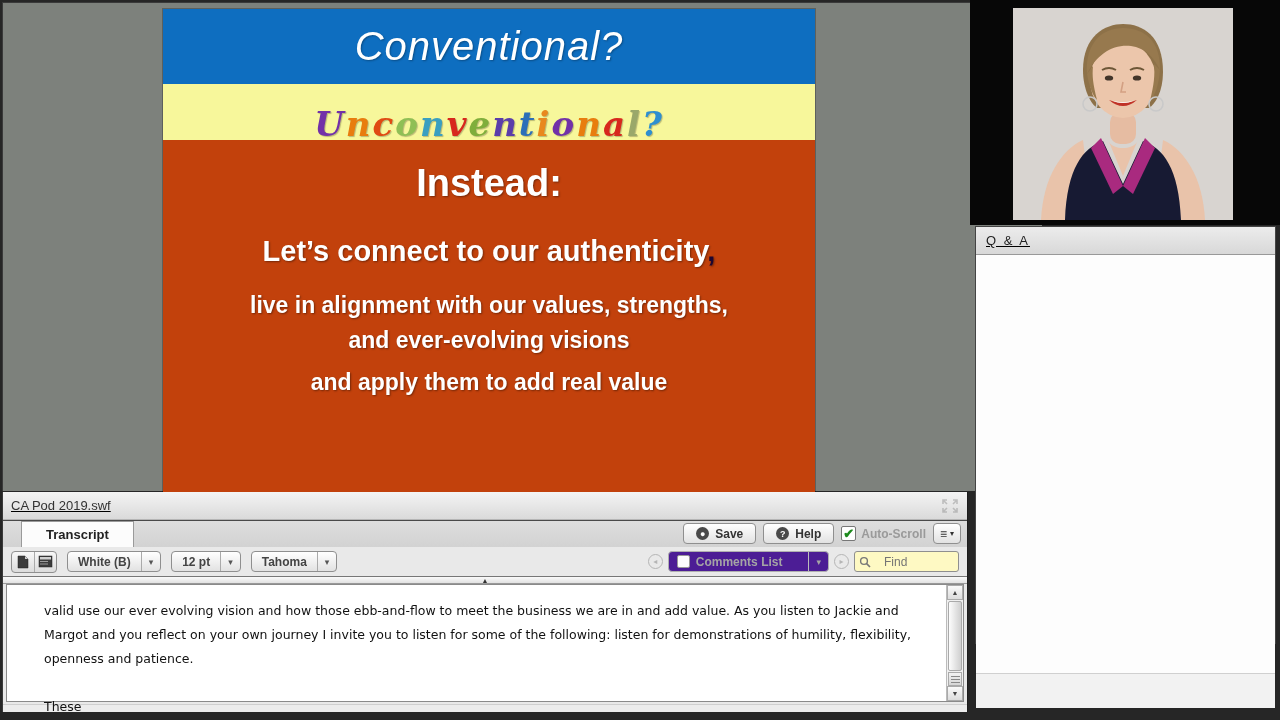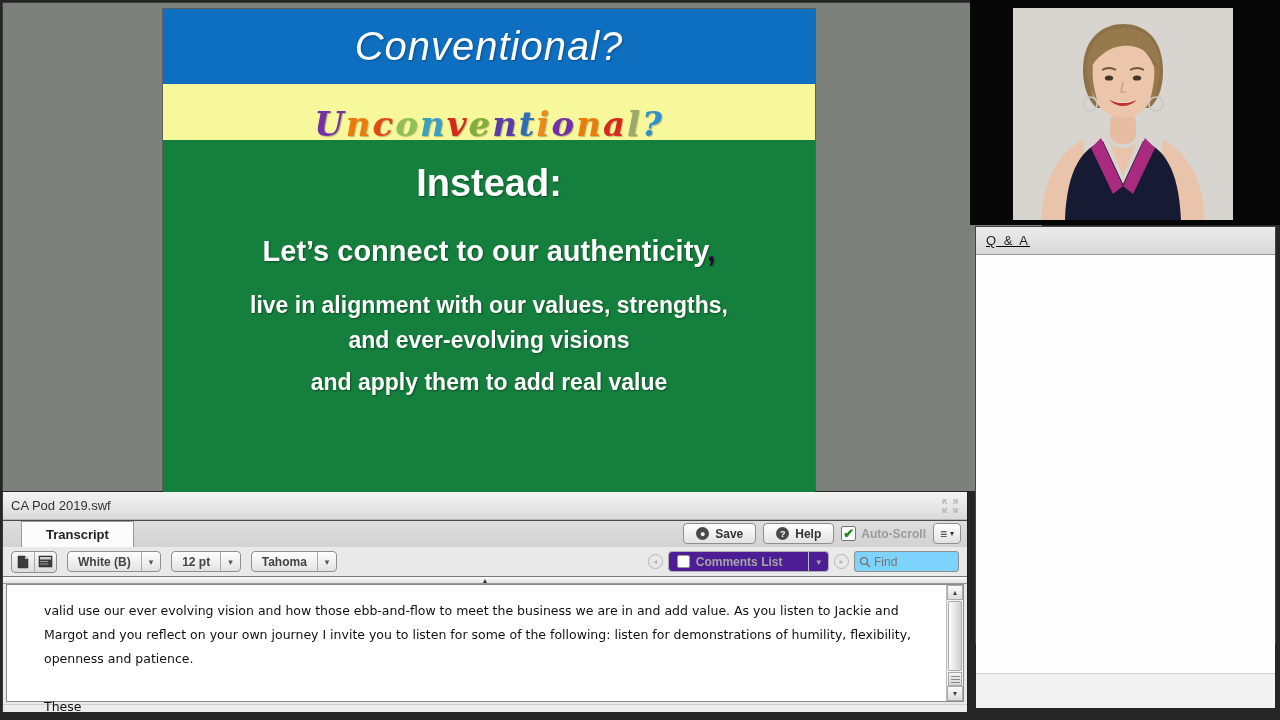--- a/index.html
+++ b/index.html
@@ -11,33 +11,33 @@
   .stage { position:absolute; left:2px; top:2px; width:1040px; height:489px;
            background:#7d817c; border-left:1px solid #3a3a3a; border-top:1px solid #3a3a3a; }
   .slide { position:absolute; left:160px; top:6px; width:652px; height:483px; overflow:hidden;
            box-shadow:0 0 0 1px rgba(0,0,0,.25); }
   .band-blue { height:75px; background:#0e6ec0; display:flex; align-items:center; justify-content:center; }
   .band-blue .t { color:#fff; font-style:italic; font-size:40px; letter-spacing:1px;
                   text-shadow:1px 1px 2px rgba(0,0,0,.3); }
   .band-yellow { height:56px; background:#f7f79b; display:flex; align-items:center; justify-content:center; }
   .band-yellow .w { font-family:"DejaVu Serif", serif; font-weight:bold; font-style:italic;
                     font-size:34px; letter-spacing:2px; text-shadow:1px 1px 1px rgba(0,0,0,.25);margin-top:24px; }
-  .band-purple { height:352px; background:#15803d; color:#fff; text-align:center; }
+  .band-purple { height:352px; background:#c2410c; color:#fff; text-align:center; }
   .instead { font-size:38px; font-weight:bold; padding-top:22px; text-shadow:1px 1px 2px rgba(0,0,0,.4); }
   .connect { font-size:29px; font-weight:bold; margin-top:30px; text-shadow:1px 1px 2px rgba(0,0,0,.4); }
   .connect .comma { color:#1d0631; }
   .slide-body { font-size:23px; font-weight:bold; line-height:35px; margin-top:20px;
                 text-shadow:1px 1px 2px rgba(0,0,0,.4); }
   .slide-body .gap { display:block; height:7px; }
 
   
   .tpanel { position:absolute; left:2px; top:492px; width:966px; height:220px; background:#e9e9e9;
             border-left:1px solid #3a3a3a; border-right:1px solid #1c1c1c; }
   .titlebar { height:28px; background:linear-gradient(#f4f4f4,#dadada); border-bottom:1px solid #b5b5b5;
-              display:flex; align-items:center; padding:0 8px; }
+              display:flex; align-items:center; padding:0 8px;text-decoration:underline; }
   .titlebar .name { font-size:13px; color:#333; }
   .expand { margin-left:auto; width:18px; height:16px; opacity:.55; cursor:pointer; }
 
   .tabrow { height:27px; background:linear-gradient(#dedede,#d2d2d2); border-top:1px solid #4a4a4a;
             display:flex; align-items:flex-end; }
   .tab { height:26px; margin-left:18px; padding:0 24px; background:#fcfcfc; border:1px solid #9a9a9a;
          border-bottom:none; display:flex; align-items:center; font-size:13px; font-weight:bold; color:#222; }
   .tabrow-right { margin-left:auto; display:flex; align-items:center; gap:7px; padding:0 6px 3px 0; }
   .btn { display:inline-flex; align-items:center; gap:6px; height:21px; padding:0 12px;
          background:linear-gradient(#ffffff,#e2e2e2); border:1px solid #8f8f8f; border-radius:4px;
@@ -66,22 +66,22 @@
   .toolbar-right { margin-left:auto; display:flex; align-items:center; gap:5px; }
   .nav-circ { width:15px; height:15px; border-radius:50%; border:1px solid #b5b5b5; color:#b5b5b5;
               background:#e9e9e9; font-size:8px; display:flex; align-items:center; justify-content:center; }
   .comments-group { display:inline-flex; align-items:center; height:21px; border:1px solid #b0b0b0;
                     border-radius:4px; background:#4c1d95; color:#a5a5a5; }
   .comments-group .cb2 { width:13px; height:13px; border:1px solid #999; background:#fdfdfd;
                          border-radius:2px; margin:0 6px 0 8px; }
   .comments-group .lbl { font-size:12px; font-weight:bold; padding-right:26px; }
   .comments-group .sep { width:1px; height:100%; background:#bbb; }
   .comments-group .caret { font-size:9px; padding:0 7px; color:#a5a5a5; }
-  .findbox { display:flex; align-items:center; height:21px; width:105px; background:#7dd3fc;
-             border:1px solid #8f8f8f; border-radius:3px; padding:0 4px; gap:3px; }
+  .findbox { display:flex; align-items:center; height:21px; width:105px; background:#fef9c3;
+             border:1px solid #8f8f8f; border-radius:3px; padding:0 4px; gap:3px;justify-content:space-between; }
   .findbox input { border:none; outline:none; width:70px; font-size:12px; color:#444;
                    font-family:"Liberation Sans", sans-serif; background:transparent; }
 
   .splitter { height:8px; background:linear-gradient(#fafafa,#e2e2e2); border-top:1px solid #777;
               border-bottom:1px solid #999; display:flex; align-items:center; justify-content:center; }
   .splitter .tri { font-size:7px; color:#333; line-height:1; }
 
   .textarea { position:relative; margin:0 3px; height:118px; background:#fff; border:1px solid #8a8a8a;padding-left:23px; }
   .ttext { padding:14px 16px 0 14px; width:925px; font-family:"DejaVu Sans", sans-serif;
            font-size:12.5px; color:#111; line-height:24px; }

